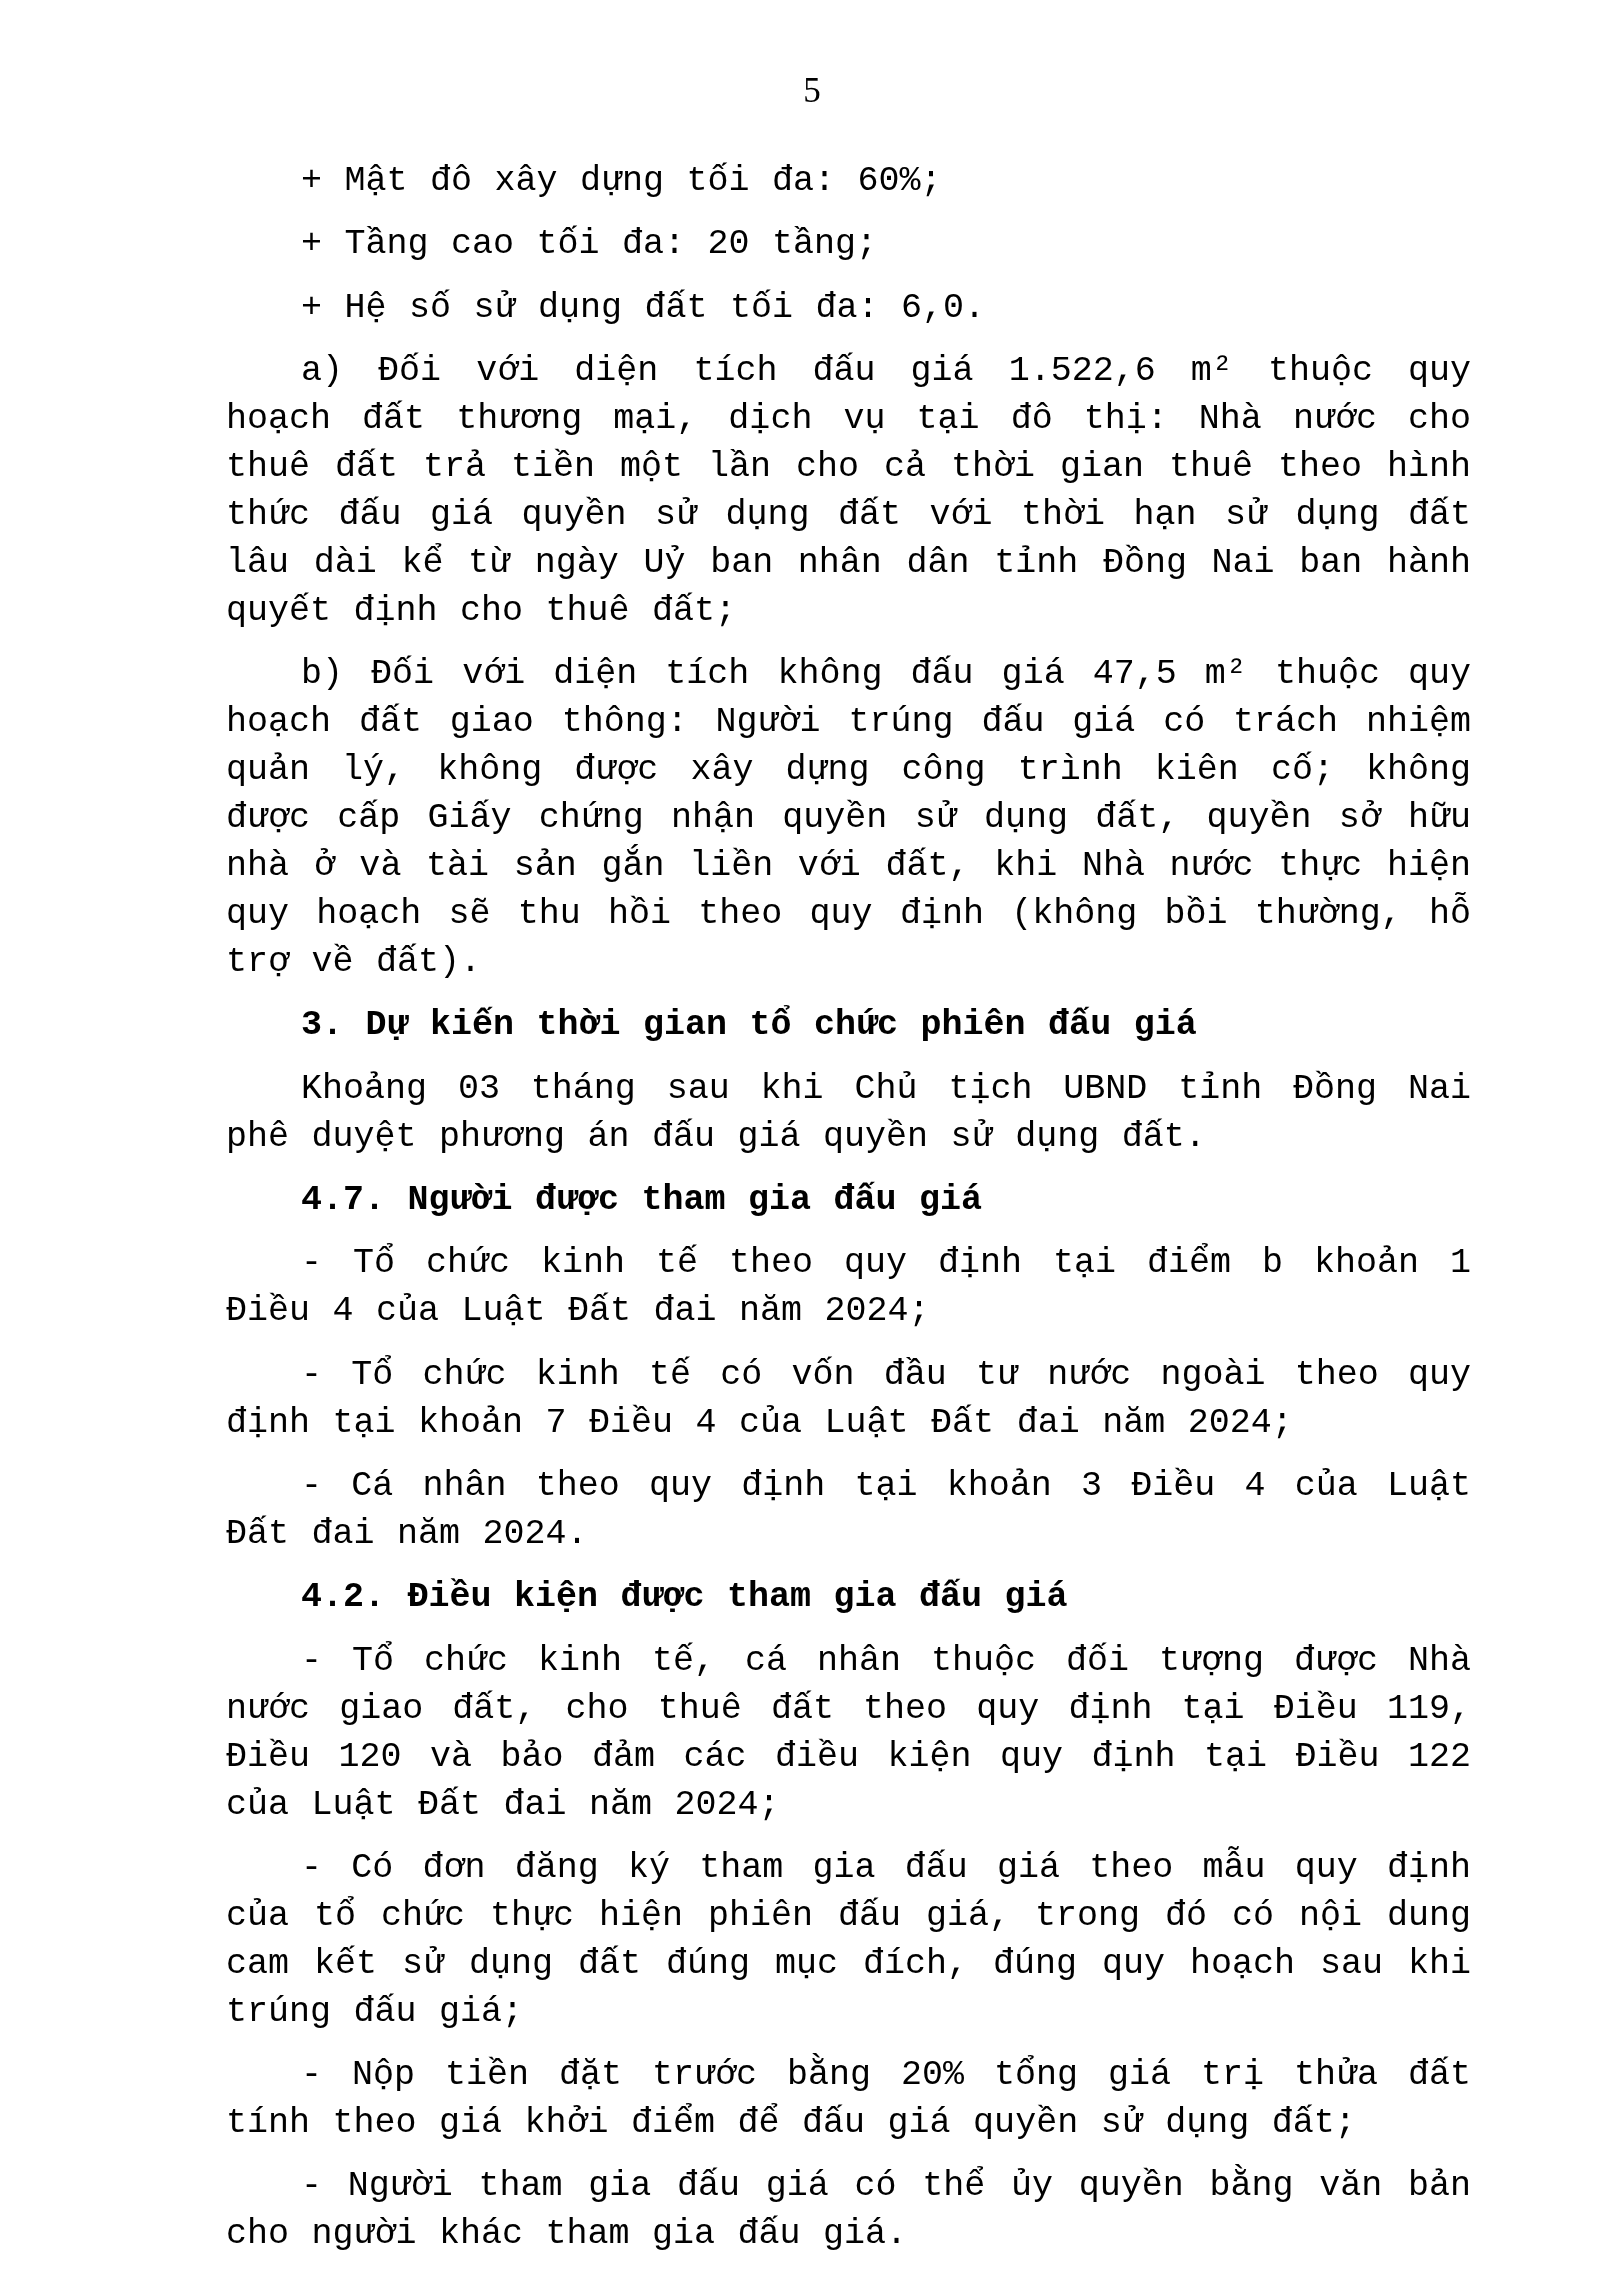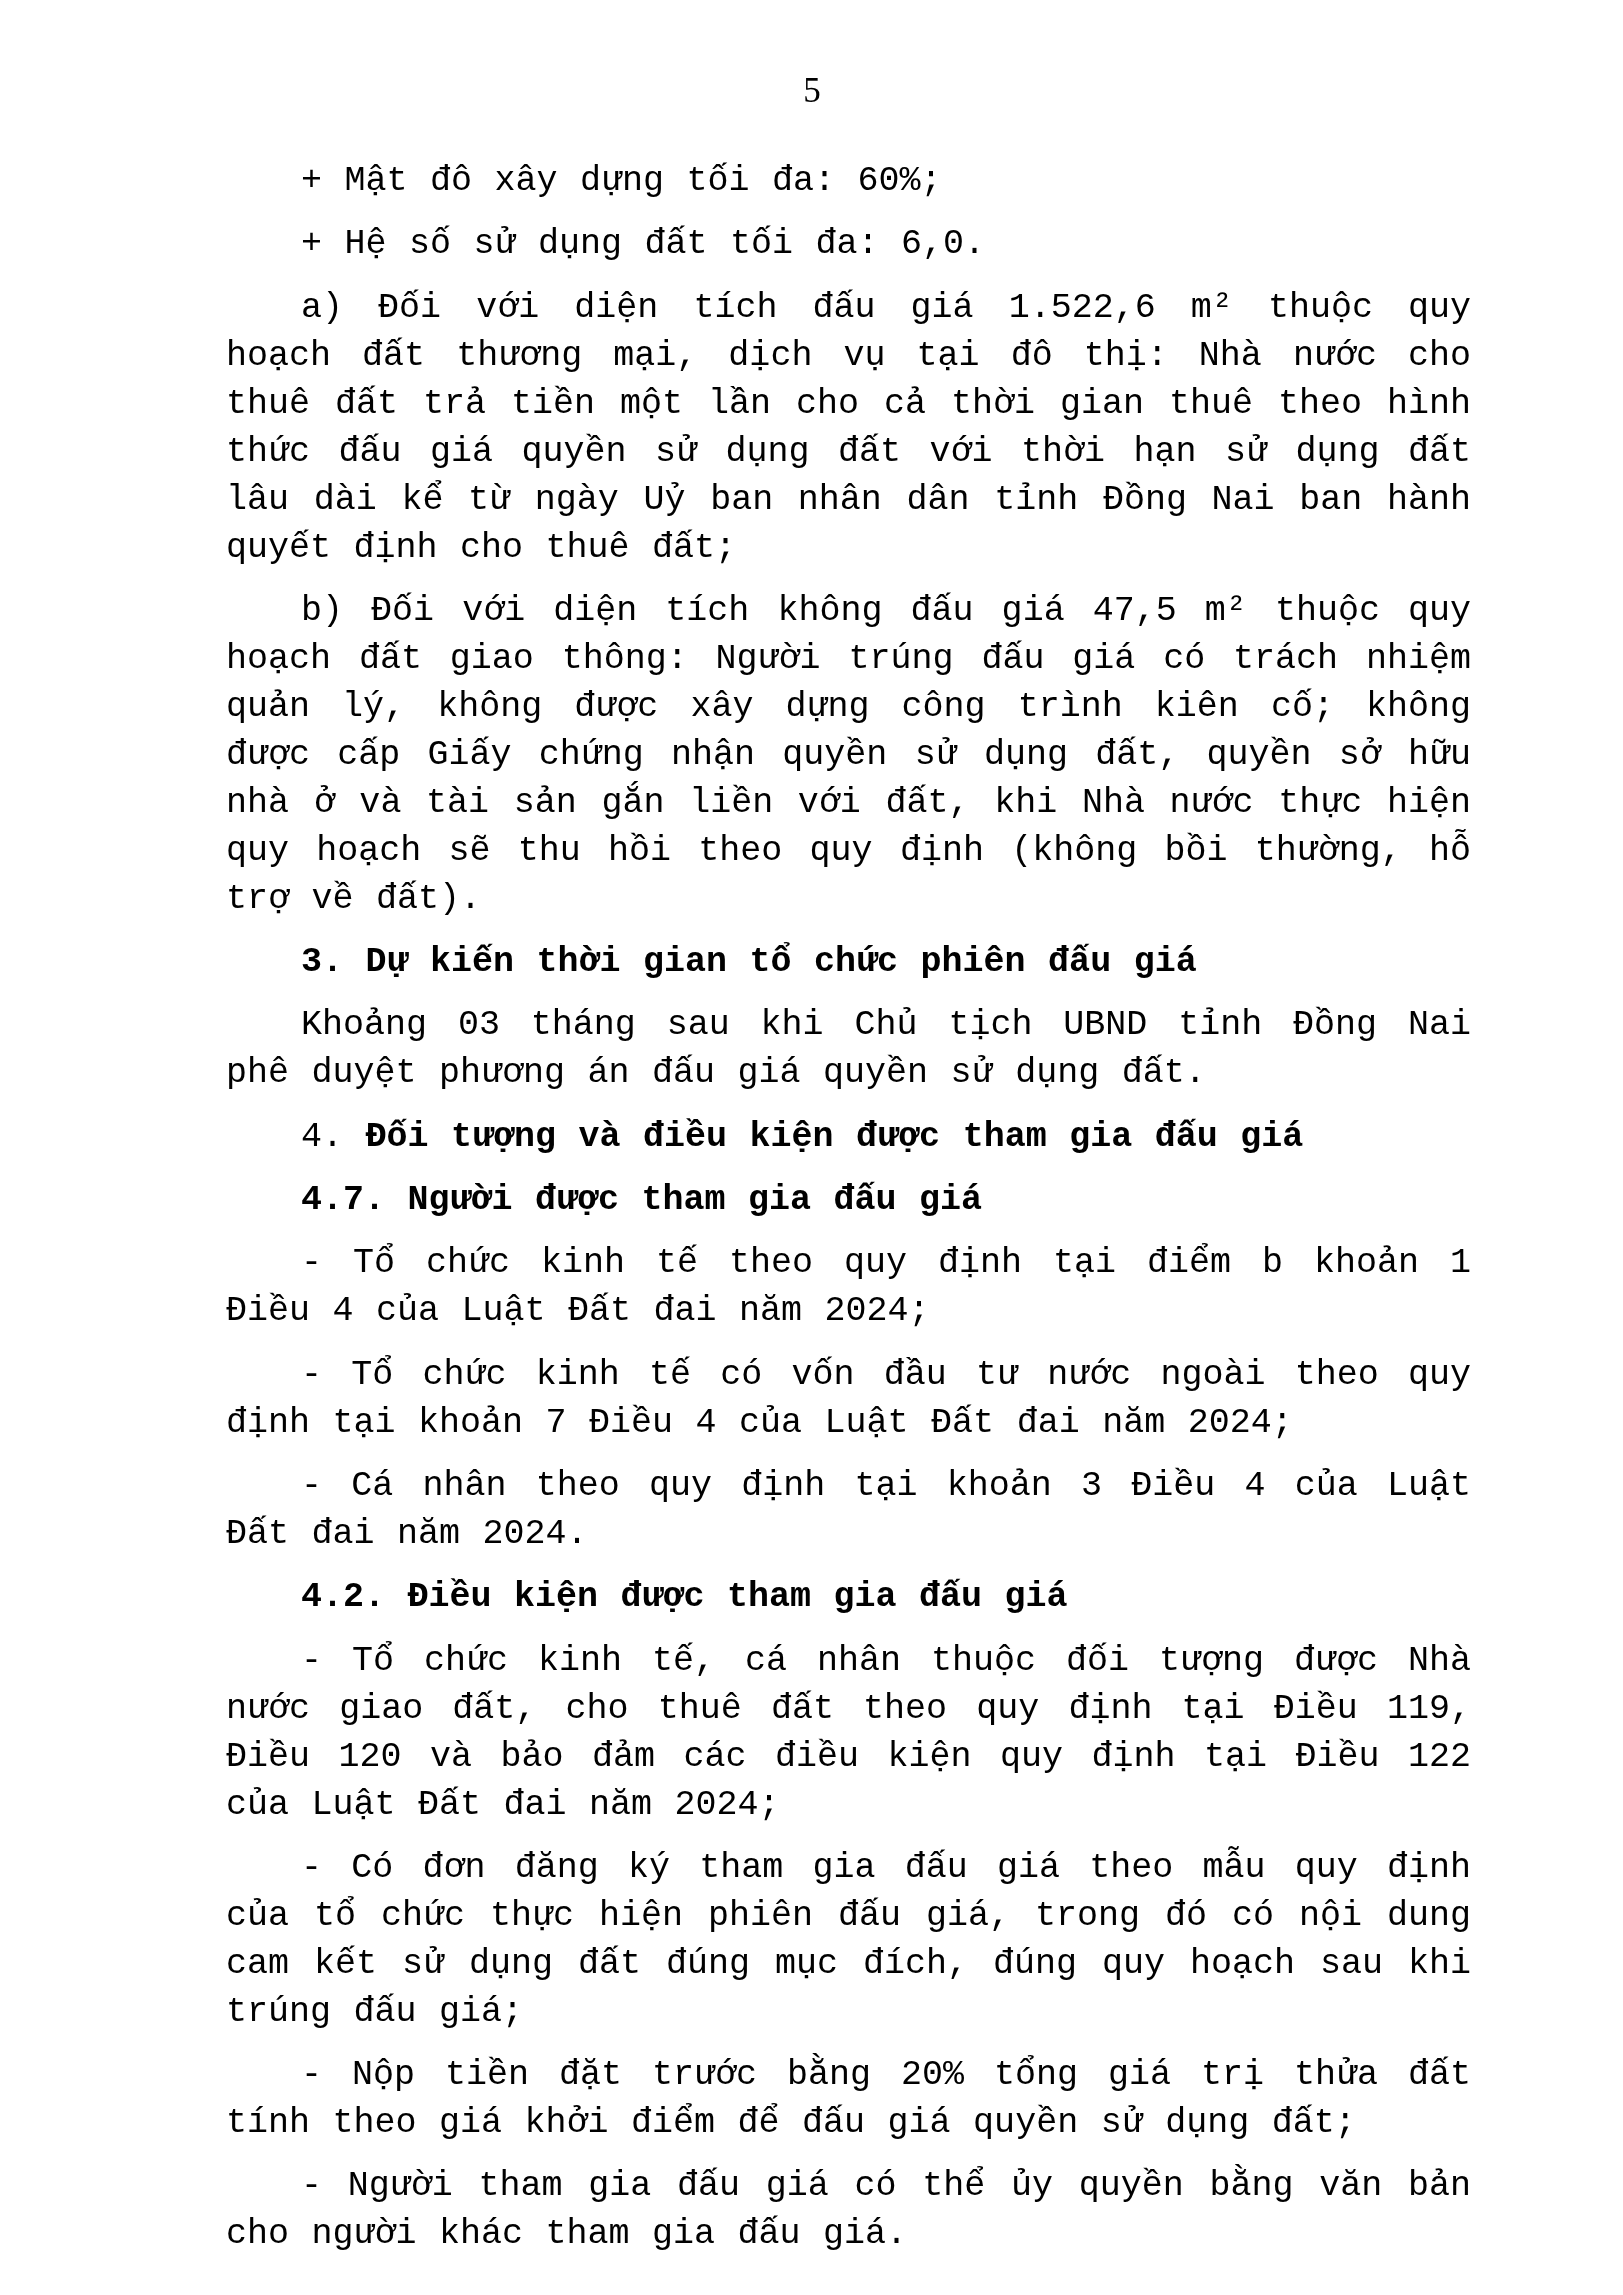--- a/index.html
+++ b/index.html
@@ -42,33 +42,33 @@
 <body>
 
 <div class="page">
 
   <div class="page-number">5</div>
 
   <div class="content">
 
     <p class="para">+ Mật đô xây dựng tối đa: 60%;</p>
 
+    <p class="para">+ Tầng cao tối đa: 20 tầng;</p>
 
     <p class="para">+ Hệ số sử dụng đất tối đa: 6,0.</p>
 
 
     <p class="para">a) Đối với diện tích đấu giá 1.522,6 m² thuộc quy hoạch đất thương mại, dịch vụ tại đô thị: Nhà nước cho thuê đất trả tiền một lần cho cả thời gian thuê theo hình thức đấu giá quyền sử dụng đất với thời hạn sử dụng đất lâu dài kể từ ngày Uỷ ban nhân dân tỉnh Đồng Nai ban hành quyết định cho thuê đất;</p>
 
     <p class="para">b) Đối với diện tích không đấu giá 47,5 m² thuộc quy hoạch đất giao thông: Người trúng đấu giá có trách nhiệm quản lý, không được xây dựng công trình kiên cố; không được cấp Giấy chứng nhận quyền sử dụng đất, quyền sở hữu nhà ở và tài sản gắn liền với đất, khi Nhà nước thực hiện quy hoạch sẽ thu hồi theo quy định (không bồi thường, hỗ trợ về đất).</p>
 
     <p class="para bold">3. Dự kiến thời gian tổ chức phiên đấu giá</p>
 
     <p class="para">Khoảng 03 tháng sau khi Chủ tịch UBND tỉnh Đồng Nai phê duyệt phương án đấu giá quyền sử dụng đất.</p>
 
-    <p class="para"><span>4.</span> <span class="bold">Đối tượng và điều kiện được tham gia đấu giá</span></p>
 
     <p class="para bold">4.7. Người được tham gia đấu giá</p>
 
     <p class="para">- Tổ chức kinh tế theo quy định tại điểm b khoản 1 Điều 4 của Luật Đất đai năm 2024;</p>
 
     <p class="para">- Tổ chức kinh tế có vốn đầu tư nước ngoài theo quy định tại khoản 7 Điều 4 của Luật Đất đai năm 2024;</p>
 
     <p class="para">- Cá nhân theo quy định tại khoản 3 Điều 4 của Luật Đất đai năm 2024.</p>
 
     <p class="para bold">4.2. Điều kiện được tham gia đấu giá</p>

